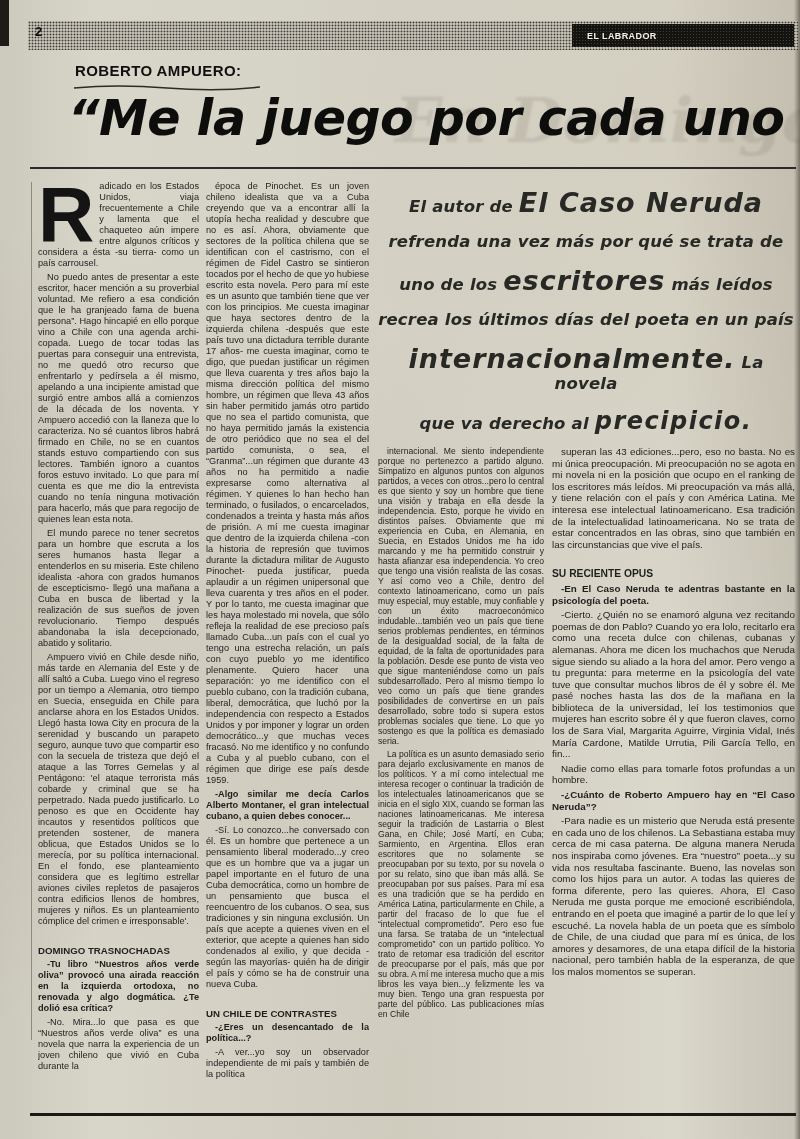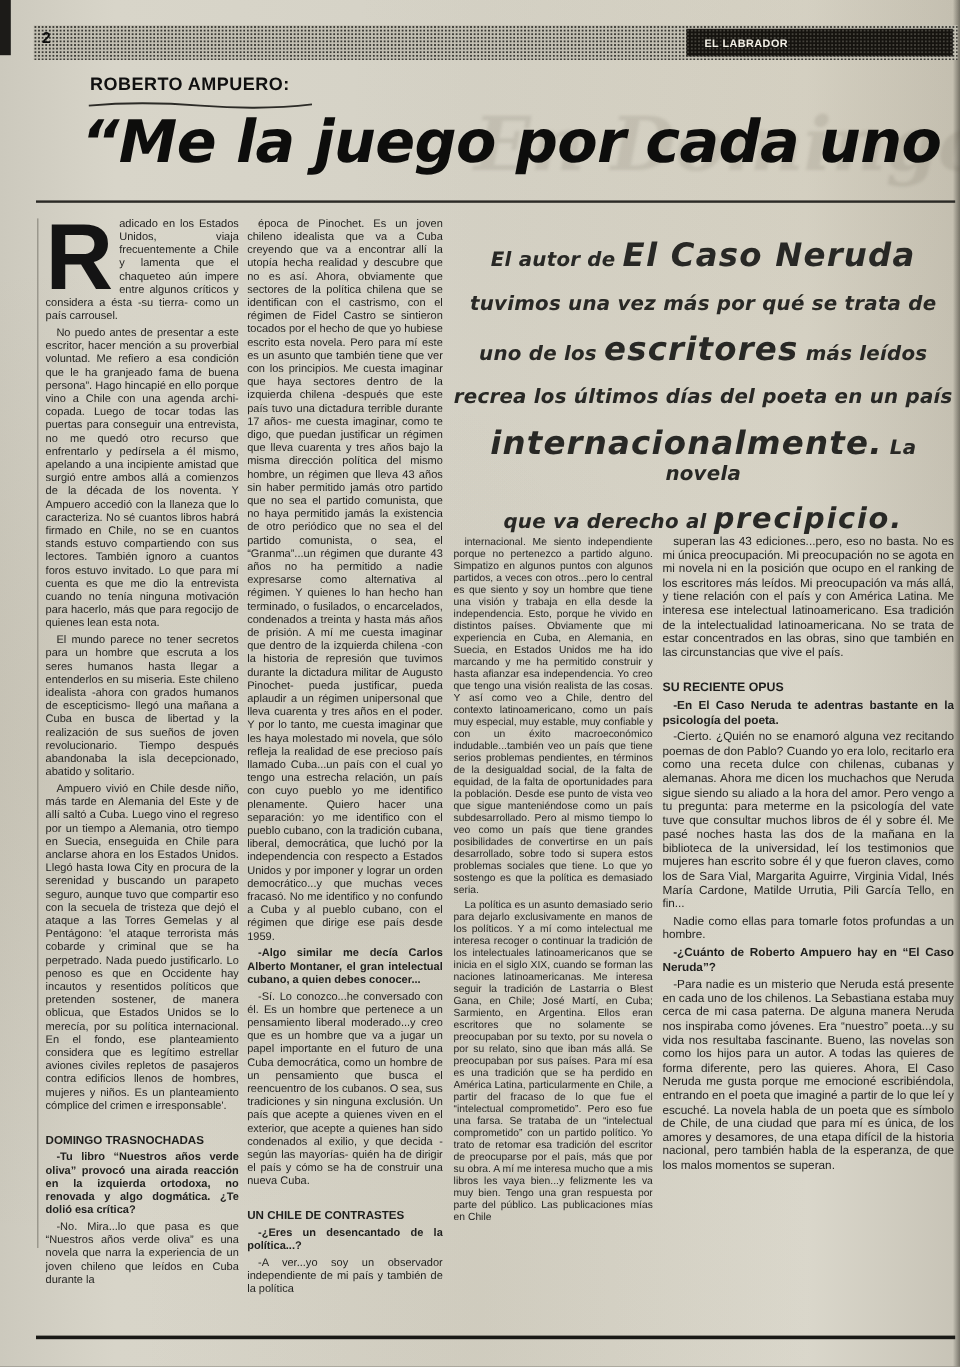--- a/index.html
+++ b/index.html
@@ -34,21 +34,21 @@
   .kicker{position:absolute;left:75px;top:62px;font-size:15px;font-weight:bold;
     letter-spacing:0.4px;color:#101010;}
   .kicker-underline{position:absolute;left:72px;top:83px;}
   .headline{position:absolute;left:68px;top:90px;width:732px;margin:0;
     font-family:"DejaVu Sans",sans-serif;font-style:italic;font-weight:bold;
     font-size:49px;letter-spacing:-0.5px;color:#0d0d0c;white-space:nowrap;overflow:hidden;}
   .rule-top{position:absolute;left:30px;top:167px;width:766px;height:2px;background:#2b2a26;}
   .vrule{position:absolute;left:31px;top:182px;width:1px;height:858px;background:rgba(62,60,52,0.45);}
   .rule-bottom{position:absolute;left:30px;top:1113px;width:766px;height:3px;background:#191916;}
   
-  .pullquote{position:absolute;left:378px;top:194px;width:416px;height:256px;
+  .pullquote{position:absolute;left:378px;top:183px;width:416px;height:256px;
     display:flex;flex-direction:column;justify-content:space-between;
     text-align:center;padding:4px 0;box-sizing:border-box;gap:12px;}
   .pq-line{font-family:"DejaVu Sans",sans-serif;font-style:italic;font-weight:700;color:#282825;}
   .pq-md{font-size:16.5px;letter-spacing:0.2px;}
   .pq-xl{font-size:27px;letter-spacing:1px;}
   .pq-xxl{font-size:24px;letter-spacing:1.5px;text-align:center;}
   
   .col{position:absolute;text-align:justify;overflow:hidden;color:#1f1f1d;}
   #col1{left:38px;top:181px;width:161px;height:928px;font-size:9.2px;line-height:11px;}
   #col2{left:206px;top:181px;width:163px;height:928px;font-size:9.2px;line-height:11px;}
@@ -83,35 +83,35 @@
     <path d="M2 5 Q 45 1 95 5 T 188 4" fill="none" stroke="#2c2b27" stroke-width="1.6"></path>
   </svg>
 
   <h1 class="headline">“Me la juego por cada uno de</h1>
 
   <div class="rule-top"></div>
   <div class="vrule"></div>
 
   <section class="pullquote">
       <div class="pq-line"><span class="pq-md">El autor de </span><span class="pq-xl">El Caso Neruda</span></div>
-      <div class="pq-line"><span class="pq-md">tuvimos una vez más por qué se trata de</span></div>
+      <div class="pq-line"><span class="pq-md">refrenda una vez más por qué se trata de</span></div>
       <div class="pq-line"><span class="pq-md">uno de los </span><span class="pq-xl">escritores</span><span class="pq-md"> más leídos</span></div>
       <div class="pq-line"><span class="pq-md">recrea los últimos días del poeta en un país</span></div>
       <div class="pq-line"><span class="pq-xl">internacionalmente.</span><span class="pq-md"> La novela</span></div>
       <div class="pq-line"><span class="pq-md">que va derecho al </span><span class="pq-xxl">precipicio.</span></div>
     </section>
 
   <section class="col" id="col1">
       <p class="dropcap-p"><span class="dropcap">R</span>adicado en los Estados Unidos, viaja frecuentemente a Chile y lamenta que el chaqueteo aún impere entre algunos críticos y considera a ésta -su tierra- como un país carrousel.</p>
       <p class="body">No puedo antes de presentar a este escritor, hacer mención a su proverbial voluntad. Me refiero a esa condición que le ha granjeado fama de buena persona”. Hago hincapié en ello porque vino a Chile con una agenda archi-copada. Luego de tocar todas las puertas para conseguir una entrevista, no me quedó otro recurso que enfrentarlo y pedírsela a él mismo, apelando a una incipiente amistad que surgió entre ambos allá a comienzos de la década de los noventa. Y Ampuero accedió con la llaneza que lo caracteriza. No sé cuantos libros habrá firmado en Chile, no se en cuantos stands estuvo compartiendo con sus lectores. También ignoro a cuantos foros estuvo invitado. Lo que para mí cuenta es que me dio la entrevista cuando no tenía ninguna motivación para hacerlo, más que para regocijo de quienes lean esta nota.</p>
       <p class="body">El mundo parece no tener secretos para un hombre que escruta a los seres humanos hasta llegar a entenderlos en su miseria. Este chileno idealista -ahora con grados humanos de escepticismo- llegó una mañana a Cuba en busca de libertad y la realización de sus sueños de joven revolucionario. Tiempo después abandonaba la isla decepcionado, abatido y solitario.</p>
       <p class="body">Ampuero vivió en Chile desde niño, más tarde en Alemania del Este y de allí saltó a Cuba. Luego vino el regreso por un tiempo a Alemania, otro tiempo en Suecia, enseguida en Chile para anclarse ahora en los Estados Unidos. Llegó hasta Iowa City en procura de la serenidad y buscando un parapeto seguro, aunque tuvo que compartir eso con la secuela de tristeza que dejó el ataque a las Torres Gemelas y al Pentágono: 'el ataque terrorista más cobarde y criminal que se ha perpetrado. Nada puedo justificarlo. Lo penoso es que en Occidente hay incautos y resentidos políticos que pretenden sostener, de manera oblicua, que Estados Unidos se lo merecía, por su política internacional. En el fondo, ese planteamiento considera que es legítimo estrellar aviones civiles repletos de pasajeros contra edificios llenos de hombres, mujeres y niños. Es un planteamiento cómplice del crimen e irresponsable'.</p>
       <p class="head">DOMINGO TRASNOCHADAS</p>
       <p class="question">-Tu libro “Nuestros años verde oliva” provocó una airada reacción en la izquierda ortodoxa, no renovada y algo dogmática. ¿Te dolió esa crítica?</p>
-      <p class="body">-No. Mira...lo que pasa es que “Nuestros años verde oliva” es una novela que narra la experiencia de un joven chileno que leídos en Cuba durante la</p>
+      <p class="body">-No. Mira...lo que pasa es que “Nuestros años verde oliva” es una novela que narra la experiencia de un joven chileno que vivió en Cuba durante la</p>
     </section>
   <section class="col" id="col2">
       <p class="body">época de Pinochet. Es un joven chileno idealista que va a Cuba creyendo que va a encontrar allí la utopía hecha realidad y descubre que no es así. Ahora, obviamente que sectores de la política chilena que se identifican con el castrismo, con el régimen de Fidel Castro se sintieron tocados por el hecho de que yo hubiese escrito esta novela. Pero para mí este es un asunto que también tiene que ver con los principios. Me cuesta imaginar que haya sectores dentro de la izquierda chilena -después que este país tuvo una dictadura terrible durante 17 años- me cuesta imaginar, como te digo, que puedan justificar un régimen que lleva cuarenta y tres años bajo la misma dirección política del mismo hombre, un régimen que lleva 43 años sin haber permitido jamás otro partido que no sea el partido comunista, que no haya permitido jamás la existencia de otro periódico que no sea el del partido comunista, o sea, el “Granma”...un régimen que durante 43 años no ha permitido a nadie expresarse como alternativa al régimen. Y quienes lo han hecho han terminado, o fusilados, o encarcelados, condenados a treinta y hasta más años de prisión. A mí me cuesta imaginar que dentro de la izquierda chilena -con la historia de represión que tuvimos durante la dictadura militar de Augusto Pinochet- pueda justificar, pueda aplaudir a un régimen unipersonal que lleva cuarenta y tres años en el poder. Y por lo tanto, me cuesta imaginar que les haya molestado mi novela, que sólo refleja la realidad de ese precioso país llamado Cuba...un país con el cual yo tengo una estrecha relación, un país con cuyo pueblo yo me identifico plenamente. Quiero hacer una separación: yo me identifico con el pueblo cubano, con la tradición cubana, liberal, democrática, que luchó por la independencia con respecto a Estados Unidos y por imponer y lograr un orden democrático...y que muchas veces fracasó. No me identifico y no confundo a Cuba y al pueblo cubano, con el régimen que dirige ese país desde 1959.</p>
       <p class="question">-Algo similar me decía Carlos Alberto Montaner, el gran intelectual cubano, a quien debes conocer...</p>
       <p class="body">-Sí. Lo conozco...he conversado con él. Es un hombre que pertenece a un pensamiento liberal moderado...y creo que es un hombre que va a jugar un papel importante en el futuro de una Cuba democrática, como un hombre de un pensamiento que busca el reencuentro de los cubanos. O sea, sus tradiciones y sin ninguna exclusión. Un país que acepte a quienes viven en el exterior, que acepte a quienes han sido condenados al exilio, y que decida -según las mayorías- quién ha de dirigir el país y cómo se ha de construir una nueva Cuba.</p>
       <p class="head">UN CHILE DE CONTRASTES</p>
       <p class="question">-¿Eres un desencantado de la política...?</p>
       <p class="body">-A ver...yo soy un observador independiente de mi país y también de la política</p>
     </section>
   <section class="col" id="col3">

